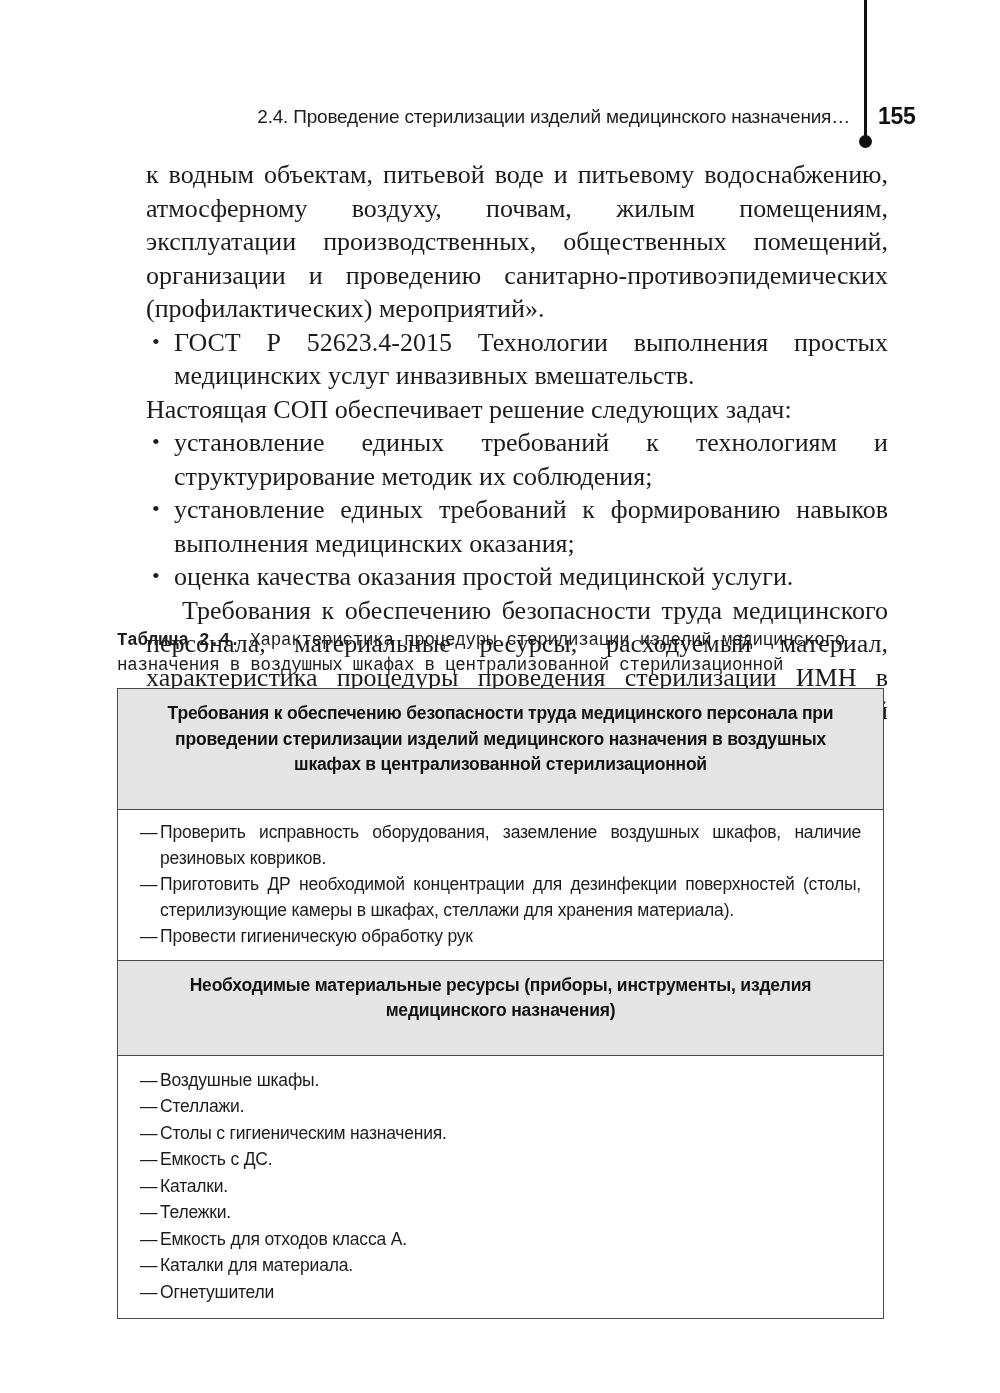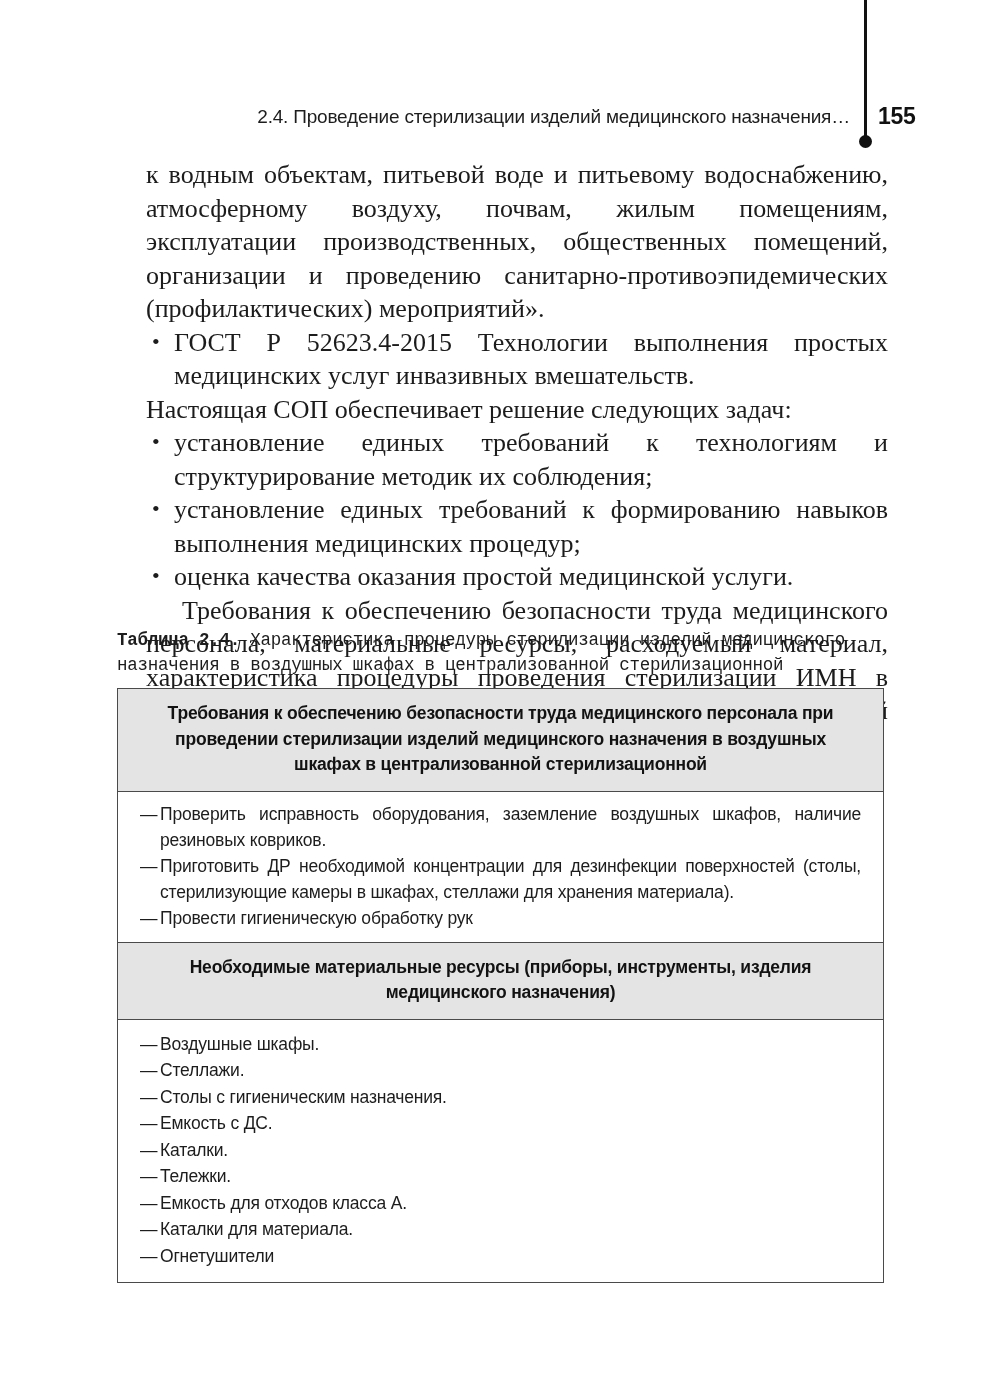--- a/index.html
+++ b/index.html
@@ -138,21 +138,21 @@
     top: 688px;
     width: 767px;
     border: 1.5px solid #4a4a4a;
     box-sizing: border-box;
     font-family: "Liberation Sans", "DejaVu Sans", sans-serif;
     background: #ffffff;
   }
   .tbl-head {
     background: #e4e4e4;
     border-bottom: 1.5px solid #4a4a4a;
-    padding: 12px 34px 13px 34px;
+    padding: 12px 34px 31px 34px;
     text-align: center;
     font-weight: bold;
     font-size: 17.5px;
     line-height: 25.5px;
     letter-spacing: -0.2px;
     color: #121212;
   }
   .tbl-head.second {
     border-top: 1.5px solid #4a4a4a;
   }
@@ -207,21 +207,21 @@
     <p class="para justify-full">к водным объектам, питьевой воде и питьевому водоснабжению, атмосферному воздуху, почвам, жилым помещениям, эксплуатации производственных, общественных помещений, организации и проведению санитарно-противоэпидемических (профилактических) мероприятий».</p>
 
     <ul class="bullets">
       <li class="tight-justify">ГОСТ Р 52623.4-2015 Технологии выполнения простых медицинских услуг инвазивных вмешательств.</li>
     </ul>
 
     <p class="para">Настоящая СОП обеспечивает решение следующих задач:</p>
 
     <ul class="bullets">
       <li class="tight-justify">установление единых требований к технологиям и структурирование методик их соблюдения;</li>
-      <li class="tight-justify">установление единых требований к формированию навыков выполнения медицинских процедур;</li>
+      <li class="tight-justify">установление единых требований к формированию навыков выполнения медицинских оказания;</li>
       <li class="tight-justify">оценка качества оказания простой медицинской услуги.</li>
     </ul>
 
     <p class="para indent justify-full"><span>Требования к обеспечению безопасности труда медицинского персонала, материальные ресурсы, расходуемый материал, характеристика процедуры проведения стерилизации ИМН в воздушных шкафах в централизованной стерилизационной представлены в </span><span class="b">табл. 2.4</span><span>.</span></p>
   </div>
 
   <div class="table-caption"><span class="cap-label">Таблица 2.4.</span><span> Характеристика процедуры стерилизации изделий медицинского назначения в воздушных шкафах в централизованной стерилизационной</span></div>
 
   <div class="data-table">
 

